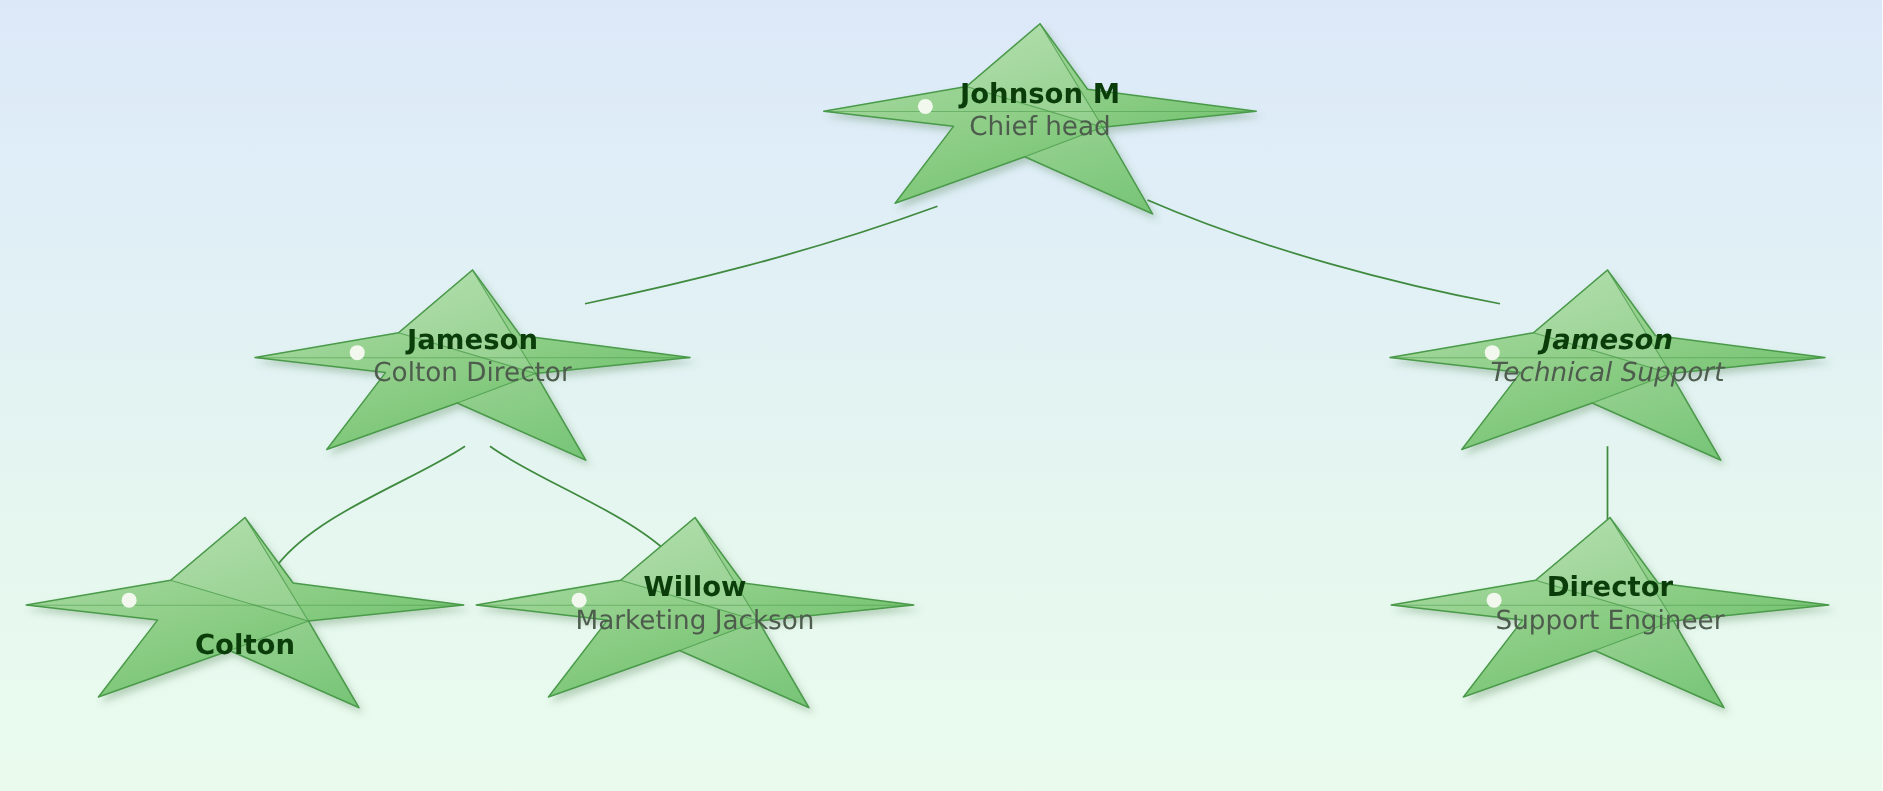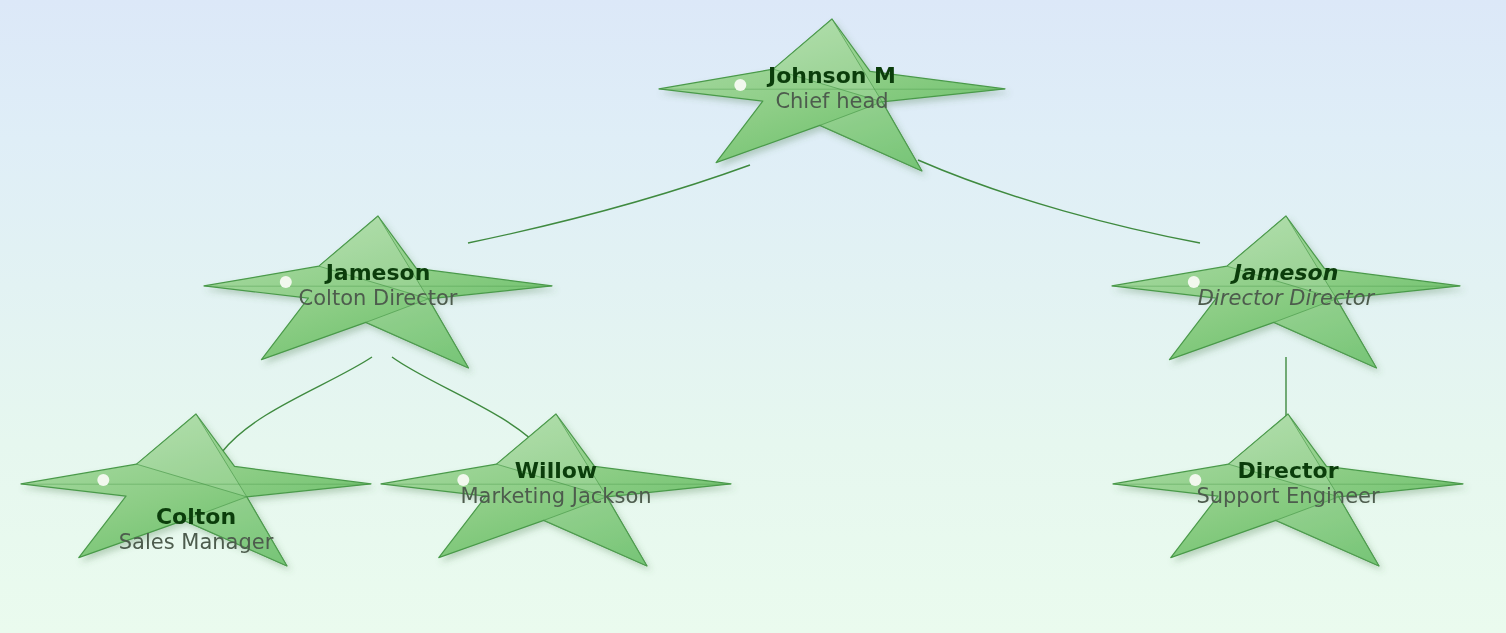--- a/index.html
+++ b/index.html
@@ -103,34 +103,33 @@
       <div class="node" style="left: 1112px; top: 216px; width: 348px; height: 152px;">
         <svg class="node-svg" width="348" height="152" viewBox="0 0 348 152">
           <polygon points="174.00,0.00 212.28,52.44 348.00,69.92 224.46,82.84 264.48,152.00 161.82,106.40 57.42,143.64 104.40,82.08 0.00,69.92 114.84,50.16" fill="url(#starGrad)" stroke="#4a9a4a" stroke-width="1.2" stroke-linejoin="round" filter="url(#starShadow)"></polygon>
           <polygon points="174.00,0.00 224.46,82.84 114.84,50.16" fill="rgba(255,255,255,0.12)" stroke="#4a9a4a" stroke-width="0.9" stroke-opacity="0.75"></polygon>
           <polygon points="264.48,152.00 224.46,82.84 161.82,106.40" fill="rgba(255,255,255,0.12)" stroke="#4a9a4a" stroke-width="0.9" stroke-opacity="0.75"></polygon>
           <line x1="0.0" y1="70.2" x2="348.0" y2="70.2" stroke="#4a9a4a" stroke-width="0.8" stroke-opacity="0.55"></line>
           <circle cx="81.8" cy="66.1" r="6" fill="#f2f8ee"></circle>
         </svg>
         <div class="node-label" style="top: 44.08px; font-style: italic;">
           <div class="node-name">Jameson</div>
-          <div class="node-title">Director Director</div>
+          <div class="node-title">Technical Support</div>
         </div>
       </div>
       <div class="node" style="left: 21px; top: 414px; width: 350px; height: 152px;">
         <svg class="node-svg" width="350" height="152" viewBox="0 0 350 152">
           <polygon points="175.00,0.00 213.50,52.44 350.00,69.92 225.75,82.84 266.00,152.00 162.75,106.40 57.75,143.64 105.00,82.08 0.00,69.92 115.50,50.16" fill="url(#starGrad)" stroke="#4a9a4a" stroke-width="1.2" stroke-linejoin="round" filter="url(#starShadow)"></polygon>
           <polygon points="175.00,0.00 225.75,82.84 115.50,50.16" fill="rgba(255,255,255,0.12)" stroke="#4a9a4a" stroke-width="0.9" stroke-opacity="0.75"></polygon>
           <polygon points="266.00,152.00 225.75,82.84 162.75,106.40" fill="rgba(255,255,255,0.12)" stroke="#4a9a4a" stroke-width="0.9" stroke-opacity="0.75"></polygon>
           <line x1="0.0" y1="70.2" x2="350.0" y2="70.2" stroke="#4a9a4a" stroke-width="0.8" stroke-opacity="0.55"></line>
           <circle cx="82.3" cy="66.1" r="6" fill="#f2f8ee"></circle>
         </svg>
         <div class="node-label" style="top: 44.08px; margin-top: 46px;">
           <div class="node-name">Colton</div>
-          <div class="node-title">Sales Manager</div>
         </div>
       </div>
       <div class="node" style="left: 381px; top: 414px; width: 350px; height: 152px;">
         <svg class="node-svg" width="350" height="152" viewBox="0 0 350 152">
           <polygon points="175.00,0.00 213.50,52.44 350.00,69.92 225.75,82.84 266.00,152.00 162.75,106.40 57.75,143.64 105.00,82.08 0.00,69.92 115.50,50.16" fill="url(#starGrad)" stroke="#4a9a4a" stroke-width="1.2" stroke-linejoin="round" filter="url(#starShadow)"></polygon>
           <polygon points="175.00,0.00 225.75,82.84 115.50,50.16" fill="rgba(255,255,255,0.12)" stroke="#4a9a4a" stroke-width="0.9" stroke-opacity="0.75"></polygon>
           <polygon points="266.00,152.00 225.75,82.84 162.75,106.40" fill="rgba(255,255,255,0.12)" stroke="#4a9a4a" stroke-width="0.9" stroke-opacity="0.75"></polygon>
           <line x1="0.0" y1="70.2" x2="350.0" y2="70.2" stroke="#4a9a4a" stroke-width="0.8" stroke-opacity="0.55"></line>
           <circle cx="82.3" cy="66.1" r="6" fill="#f2f8ee"></circle>
         </svg>

